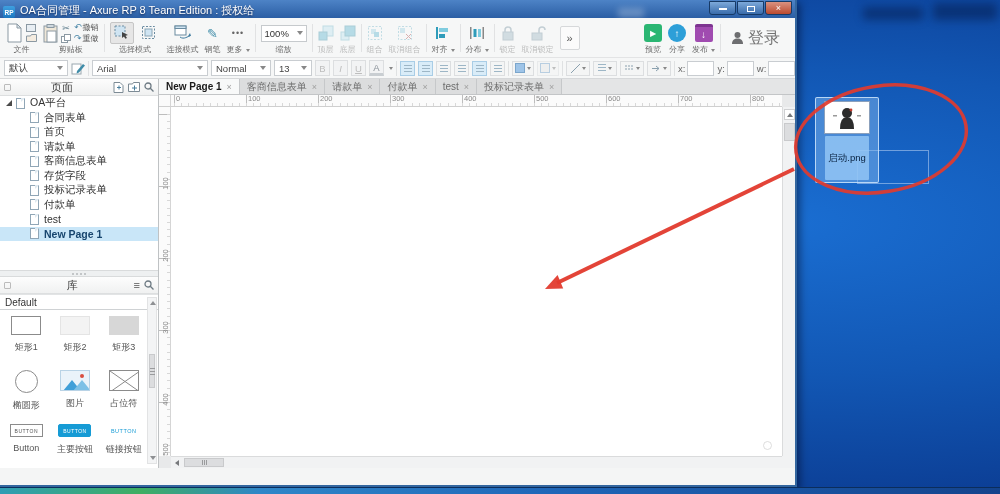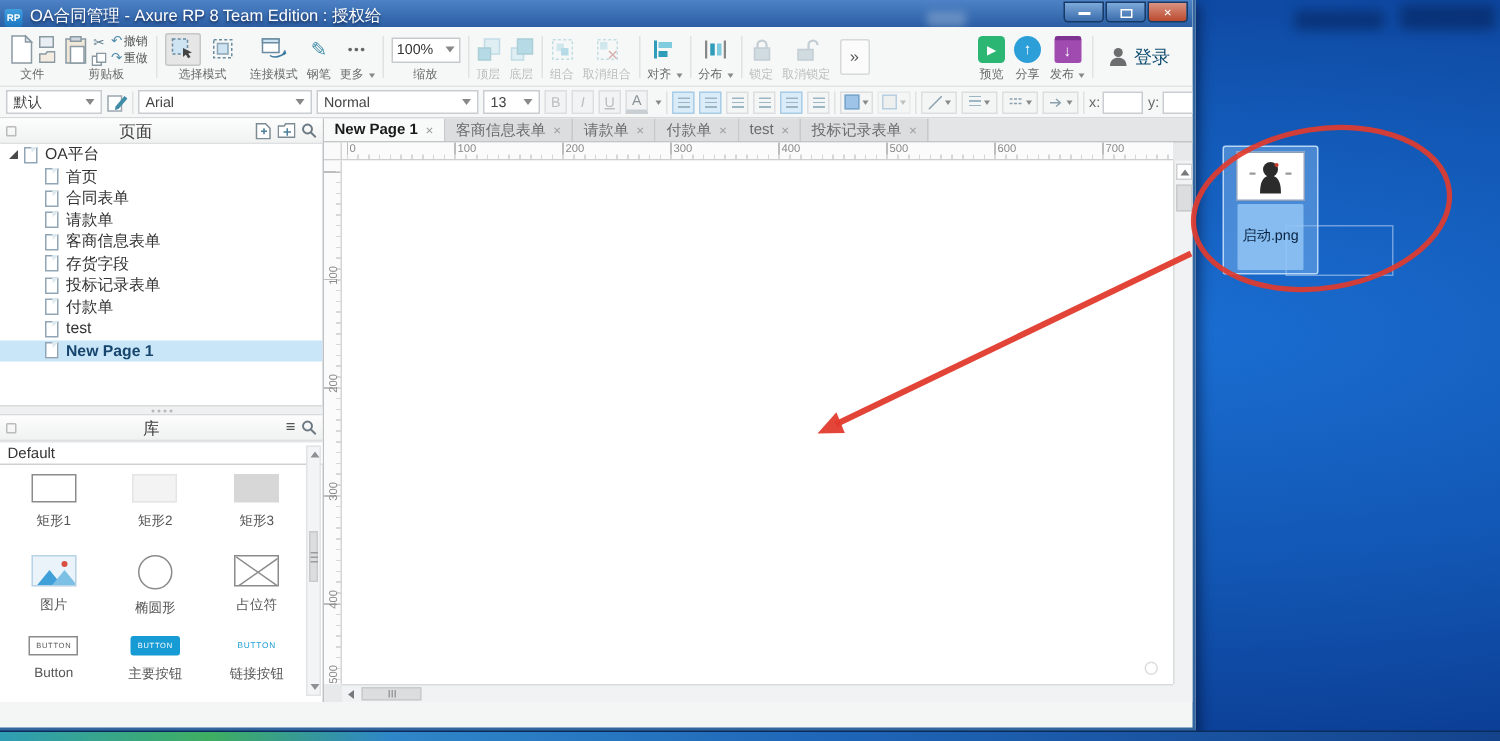--- a/index.html
+++ b/index.html
@@ -41,38 +41,38 @@
 .g-undo{display:flex;flex-direction:column;justify-content:center;font-size:8px;color:#555;line-height:10px}
 .g-undo span{white-space:nowrap}
 .arrow-glyph{color:#4a87a8;font-size:9px;margin-right:1px}
 .mode-btn{width:24px;height:22px;display:flex;align-items:center;justify-content:center;border:1px solid transparent;border-radius:2px}
 .mode-btn.active{background:#e6e6e6;border-color:#c6c6c6}
 .zoom-select{width:46px;height:17px;background:#fff;border:1px solid #c6cacd;display:flex;align-items:center;justify-content:space-between;padding:0 3px;font-size:9.5px;color:#333}
 .grayed{opacity:.42}
 .big-btn{width:18px;height:18px;border-radius:3px;display:flex;align-items:center;justify-content:center;color:#fff;font-size:8px}
 .chev-btn{align-self:center;width:20px;height:24px;border:1px solid #d6d8da;border-radius:2px;background:#fbfbfb;color:#555;
   font-size:11px;display:flex;align-items:center;justify-content:center;margin:0 3px}
-.login-area{display:flex;align-items:center;gap:4px;padding:0 12px 0 8px;font-size:12px;color:#0c4a6e}
+.login-area{display:flex;align-items:center;gap:4px;padding:0 12px 0 8px;font-size:16px;color:#737373}
 
 
 .formatbar{height:21px;background:#f6f7f7;border-bottom:1px solid #d6d8da;display:flex;align-items:center;padding:0 4px;gap:3px;overflow:hidden}
 .formatbar>*{flex-shrink:0}
 .fsel{height:16px;background:#fff;border:1px solid #c9cdd1;display:flex;align-items:center;justify-content:space-between;padding:0 4px;font-size:9.5px;color:#444}
 .fbtn{width:15px;height:16px;border:1px solid #dcdee0;background:#f2f3f4;color:#bdbdbd;font-size:9.5px;display:flex;align-items:center;justify-content:center}
 .abtn{width:15px;height:15px;border:1px solid #dcdee0;background:#f4f5f5;display:flex;align-items:center;justify-content:center}
 .abtn.active{background:#d9ecf8;border-color:#a9cde6}
 .bars{width:8px;height:7px;background:repeating-linear-gradient(#9db6c6 0 1px,transparent 1px 3px)}
 .fsep{width:1px;height:15px;background:#dfe1e2}
 .coord{font-size:9.5px;color:#666;display:flex;align-items:center;gap:2px}
 .coord input{width:27px;height:15px;border:1px solid #c9cdd1;background:#fff}
 .fill-sw{width:10px;height:10px;background:#9ec4e8;border:1px solid #7ba6cc}
 
 
 .body{display:flex;height:389px}
-.left-panel{width:216px;flex:0 0 auto;background:#fff;border-right:1px solid #bfc2c4;display:flex;flex-direction:column;position:relative}
+.left-panel{width:159px;flex:0 0 auto;background:#fff;border-right:1px solid #bfc2c4;display:flex;flex-direction:column;position:relative}
 .panel-header{height:17px;background:linear-gradient(#fdfdfd,#f0f1f1);border-bottom:1px solid #dddfe0;display:flex;align-items:center;padding:0 4px;gap:4px}
 .ph-title{flex:1;text-align:center;font-size:11px;color:#3c3c3c}
 .ph-icon{flex:0 0 auto;display:flex;align-items:center}
 .collapse-ico{width:7px;height:7px;border:1px solid #bbb;border-radius:1px}
 .pages-body{height:174px;overflow:hidden;position:relative}
 .tree-row{height:14.5px;display:flex;align-items:center;font-size:10.5px;color:#333;padding-left:30px;position:relative;white-space:nowrap}
 .tree-row.root{padding-left:6px}
 .tree-row.selected{background:#c9e6f8;font-weight:bold;color:#17456e}
 .expander{width:0;height:0;border-bottom:6px solid #4a4a4a;border-left:6px solid transparent;margin-right:4px}
 .pg-ico{width:9px;height:11px;background:#fff;border:1px solid #90a6b6;margin-right:5px;position:relative;flex:0 0 auto}
@@ -440,21 +440,21 @@
         </div>
       <svg class="isvg" width="14" height="13" viewBox="0 0 14 13">
           <rect x="1" y="2" width="9" height="10" fill="#fff" stroke="#9aa7af"></rect>
           <path d="M6 9l6-7 2 1.6-6 7-2.4.8z" fill="#3f8ca8"></path>
         </svg>
       <div class="fsep"></div>
       <div class="fsel" style="width:116px">
           <span>Arial</span>
           <i class="caret"></i>
         </div>
-      <div class="fsel" style="width:108px">
+      <div class="fsel" style="width:60px">
           <span>Normal</span>
           <i class="caret"></i>
         </div>
       <div class="fsel" style="width:38px">
           <span>13</span>
           <i class="caret"></i>
         </div>
       <div class="fbtn">B</div>
       <div class="fbtn" style="font-style:italic">I</div>
       <div class="fbtn" style="text-decoration:underline">U</div>
@@ -553,25 +553,25 @@
         </div>
 
         <div class="pages-body">
           <div class="tree-row root">
               <i class="expander"></i>
               <i class="pg-ico"></i>
               <span>OA平台</span>
             </div>
           <div class="tree-row">
               <i class="pg-ico"></i>
+              <span>合同表单</span>
+            </div>
+          <div class="tree-row">
+              <i class="pg-ico"></i>
               <span>首页</span>
-            </div>
-          <div class="tree-row">
-              <i class="pg-ico"></i>
-              <span>合同表单</span>
             </div>
           <div class="tree-row">
               <i class="pg-ico"></i>
               <span>请款单</span>
             </div>
           <div class="tree-row">
               <i class="pg-ico"></i>
               <span>客商信息表单</span>
             </div>
           <div class="tree-row">
@@ -628,30 +628,30 @@
             </div>
           <div class="wcell">
               <div class="w-rect2"></div>
               <div class="wlabel">矩形2</div>
             </div>
           <div class="wcell">
               <div class="w-rect3"></div>
               <div class="wlabel">矩形3</div>
             </div>
           <div class="wcell">
+              <div class="w-ellipse"></div>
+              <div class="wlabel">椭圆形</div>
+            </div>
+          <div class="wcell">
               <div class="w-image">
                 <i class="mtn"></i>
                 <i class="mtn mtn2"></i>
                 <i class="sun"></i>
               </div>
               <div class="wlabel">图片</div>
-            </div>
-          <div class="wcell">
-              <div class="w-ellipse"></div>
-              <div class="wlabel">椭圆形</div>
             </div>
           <div class="wcell">
               <div class="w-ph">
                 <svg width="30" height="21" viewBox="0 0 30 21">
                   <path d="M0 0L30 21M30 0L0 21" stroke="#8b8b8b" stroke-width="1"></path>
                 </svg>
               </div>
               <div class="wlabel">占位符</div>
             </div>
           <div class="wcell">

